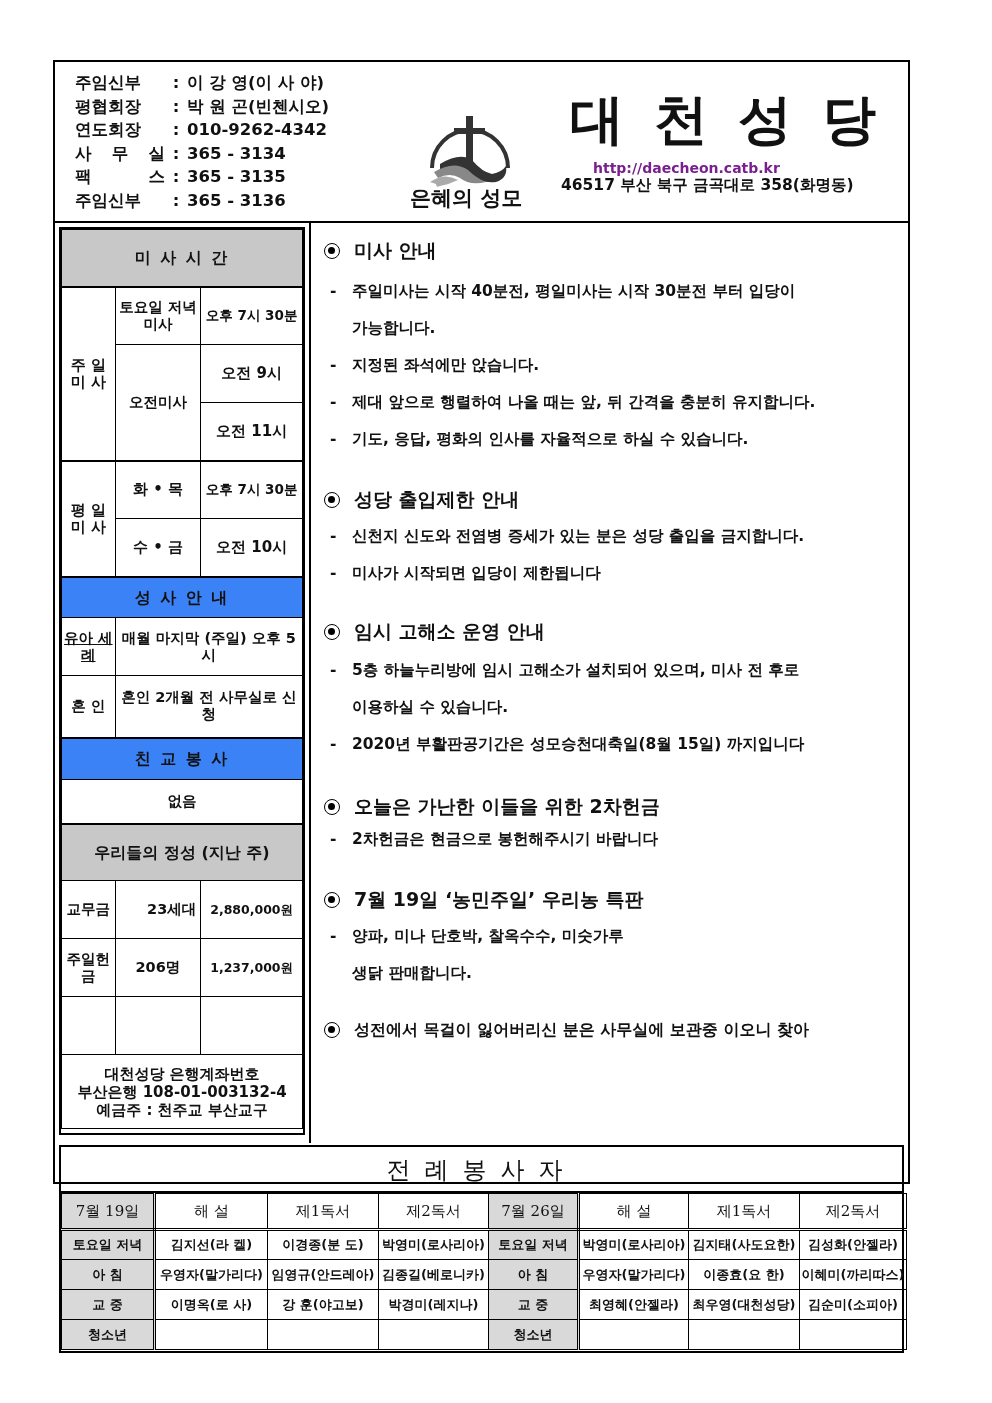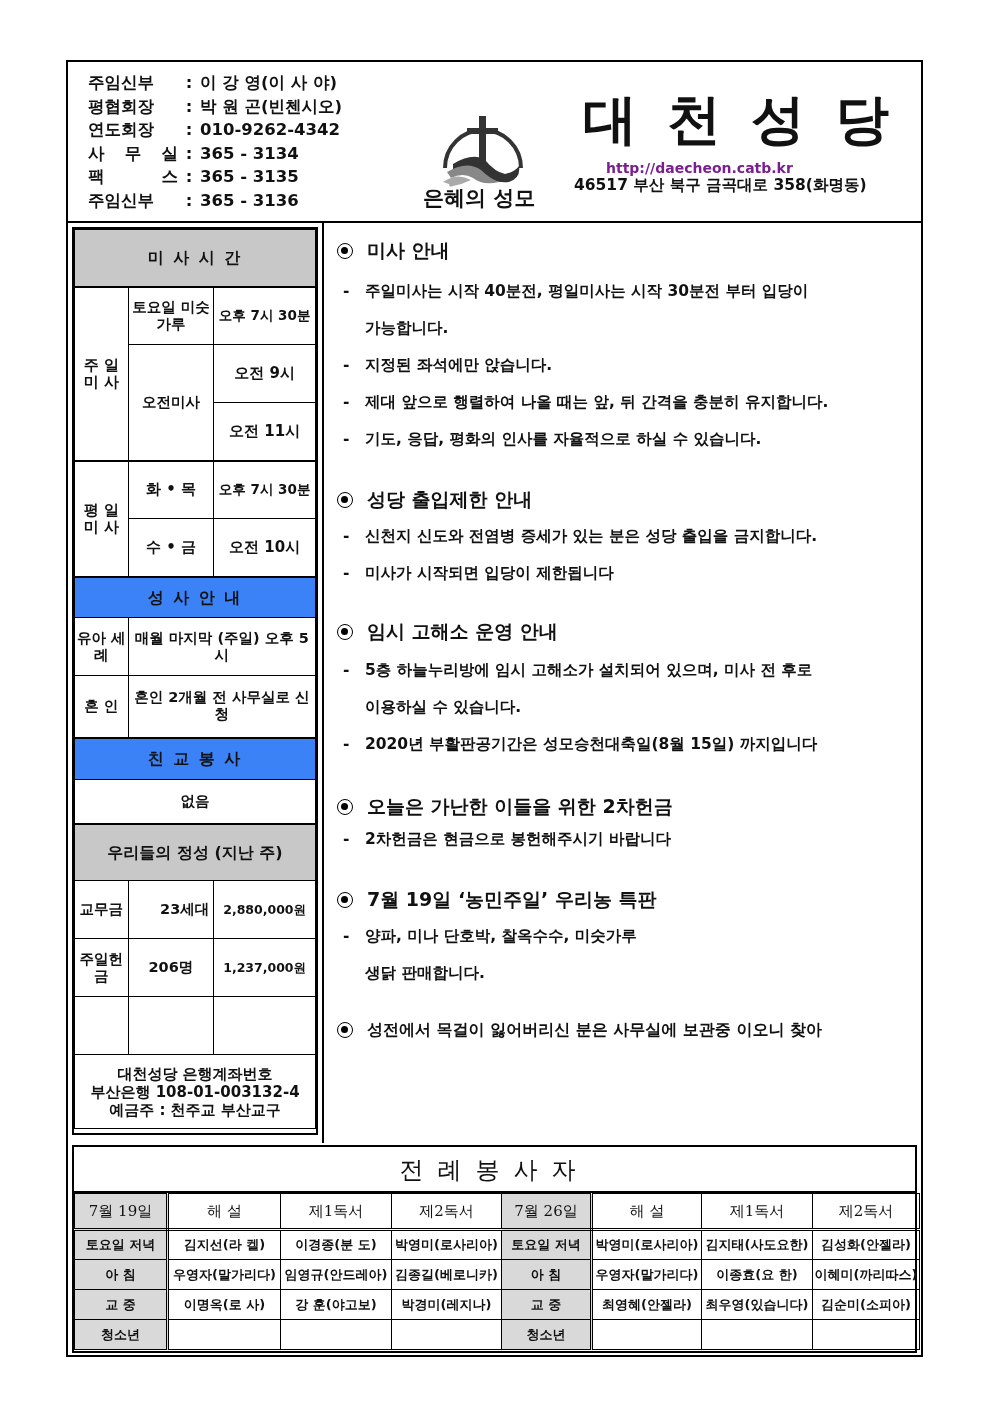--- a/index.html
+++ b/index.html
@@ -1,19 +1,19 @@
 <!DOCTYPE html>
 <html><head>
 <meta charset="utf-8">
 <style>
   * { box-sizing: border-box; margin: 0; padding: 0; }
   html, body { width: 992px; height: 1403px; background: #ffffff; }
   body { position: relative; font-family: "DejaVu Sans", "Liberation Sans", sans-serif; color: #111; font-weight: bold; }
 
-  .page-frame { position: absolute; left: 66px; top: 60px; width: 857px; height: 1297px; border: 2px solid #000; }
+  .page-frame { position: absolute; left: 53px; top: 60px; width: 857px; height: 1124px; border: 2px solid #000; }
 
   
   .header { position: absolute; left: 0; top: 0; width: 853px; height: 161px; border-bottom: 2px solid #000; }
   .info { position: absolute; left: 20px; top: 9px; font-size: 16.5px; line-height: 23.5px; }
   .info-row { display: flex; white-space: pre; }
   .info-row .k { width: 90px; display: inline-block; text-align-last: justify; text-align: justify; }
   .info-row .c { width: 22px; text-align: center; }
   .logo { position: absolute; left: 355px; top: 25px; width: 120px; height: 130px; }
   .logo-caption { position: absolute; left: 355px; top: 122px; width: 120px; text-align: left; font-size: 21px; }
   .church-name { position: absolute; left: 515px; top: 28px; font-size: 54px; letter-spacing: 30px; font-weight: bold; line-height: 60px; }
@@ -89,21 +89,21 @@
           <col style="width:70px">
           <col style="width:32px">
           <col style="width:70px">
         </colgroup>
       <tbody>
           <tr>
             <td colspan="5" class="gray thick-bottom" style="height:57px;">미 사 시 간</td>
           </tr>
       <tr>
         <td rowspan="3" style="width:54px; font-size:15px;">주 일 미 사</td>
-        <td colspan="2" style="height:58px;">토요일 미숫가루</td>
+        <td colspan="2" style="height:58px;">토요일 저녁미사</td>
         <td colspan="2" style="font-size:13.5px;">오후 7시 30분</td>
       </tr>
       <tr>
         <td colspan="2" rowspan="2">오전미사</td>
         <td colspan="2" style="height:58px; font-size:15px;">오전 9시</td>
       </tr>
       <tr>
         <td colspan="2" style="height:58px; font-size:15px;">오전 11시</td>
       </tr>
       <tr>
@@ -112,21 +112,21 @@
         <td colspan="2" class="thick-top" style="font-size:13.5px;">오후 7시 30분</td>
       </tr>
       <tr>
         <td colspan="2" style="height:58px; font-size:15px;">수 • 금</td>
         <td colspan="2" style="font-size:15px;">오전 10시</td>
       </tr>
       <tr>
             <td colspan="5" class="gray2 thick-top" style="height:41px;">성 사 안 내</td>
           </tr>
       <tr>
-        <td style="height:58px;">유아 세례</td>
+        <td style="height:58px;text-decoration:underline;">유아 세례</td>
         <td colspan="4">매월 마지막 (주일) 오후 5시</td>
       </tr>
       <tr>
         <td style="height:62px;">혼 인</td>
         <td colspan="4">혼인 2개월 전 사무실로 신청</td>
       </tr>
       <tr>
             <td colspan="5" class="gray2 thick-top" style="height:42px;">친 교 봉 사</td>
           </tr>
       <tr>
@@ -262,21 +262,21 @@
         <td>이종효(요 한)</td>
         <td>이혜미(까리따스)</td>
       </tr>
       <tr>
         <td class="g dl">교 중</td>
         <td>이명옥(로 사)</td>
         <td>강 훈(야고보)</td>
         <td>박경미(레지나)</td>
         <td class="g dl">교 중</td>
         <td>최영혜(안젤라)</td>
-        <td>최우영(있습니다)</td>
+        <td>최우영(대천성당)</td>
         <td>김순미(소피아)</td>
       </tr>
       <tr>
         <td class="g dl">청소년</td>
         <td></td>
         <td></td>
         <td></td>
         <td class="g dl">청소년</td>
         <td></td>
         <td></td>

